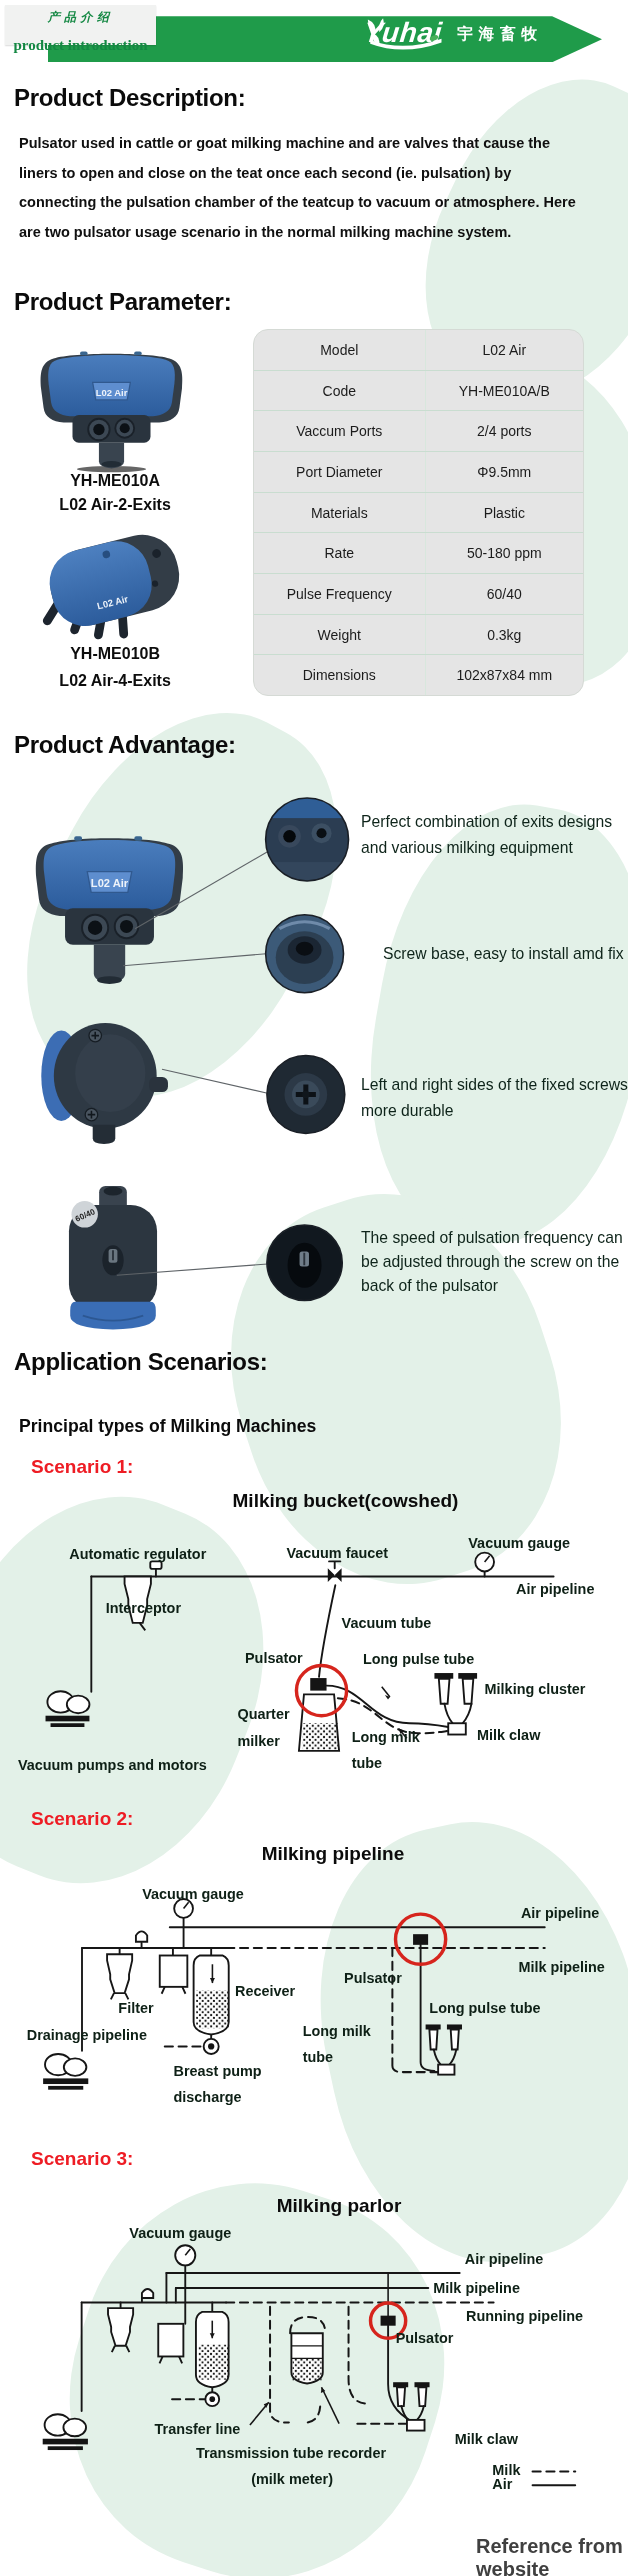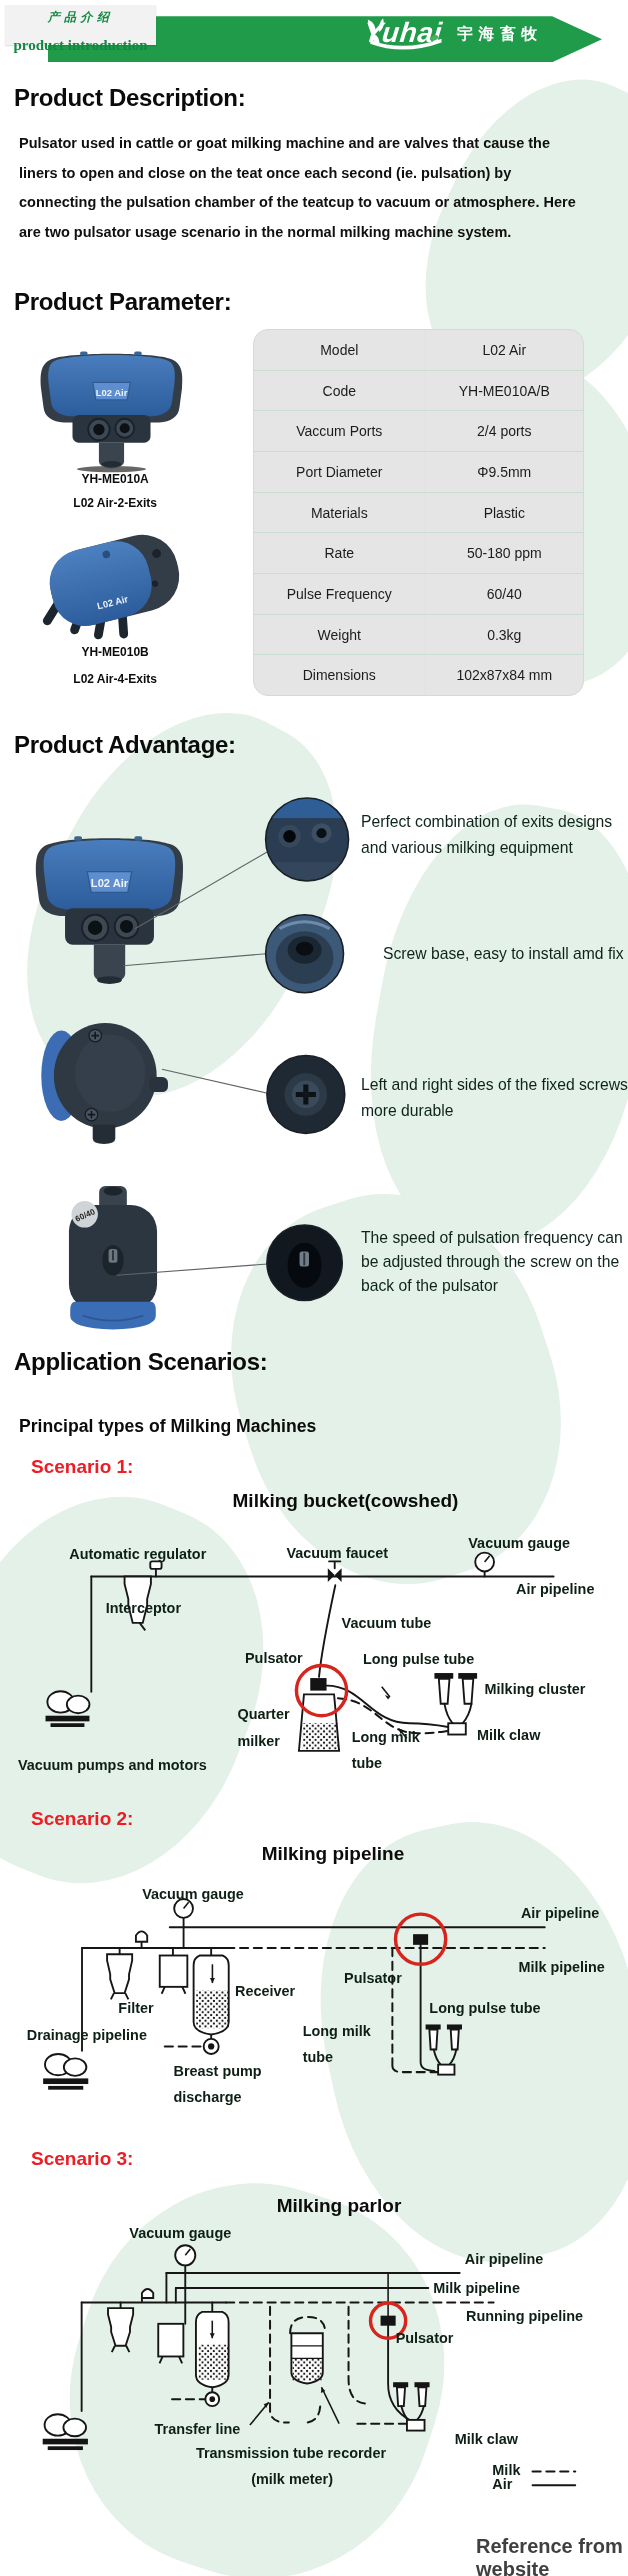--- a/index.html
+++ b/index.html
@@ -14,21 +14,21 @@
   .tag-cn{font-size:12px;font-weight:700;letter-spacing:4.4px;margin-top:4.4px;font-style:italic;}
   .tag-en{font-family:"Liberation Serif",serif;font-size:15px;font-weight:700;margin-top:11px;}
   .logo{position:absolute;left:364px;top:19px;z-index:3;display:flex;align-items:center;color:#fff;}
   .logo-script{font-style:italic;font-weight:700;font-size:28px;letter-spacing:0.6px;line-height:1;
                transform:skewX(-6deg);}
   .logo-cn{font-size:15.7px;font-weight:700;letter-spacing:5.7px;margin-left:8.8px;margin-top:3.8px;}
   
   .h1{position:absolute;font-size:24px;font-weight:700;letter-spacing:-0.3px;color:#0b0b0b;z-index:2;}
   .para{position:absolute;left:19px;top:129px;width:569px;font-size:14.5px;line-height:29.5px;
         font-weight:700;color:#101010;z-index:2;}
-  .caption{position:absolute;left:17.6px;width:195px;text-align:center;font-size:12px;
+  .caption{position:absolute;left:17.6px;width:195px;text-align:center;font-size:16px;
            font-weight:700;color:#0d0d0d;z-index:2;}
   
   .ptable{position:absolute;left:253px;top:329px;width:329px;height:365px;z-index:2;
           background:#e5e5e5;border:1.9px solid #d5dad5;border-radius:15px;overflow:hidden;
           display:flex;flex-direction:column;}
   .prow{flex:1;display:flex;border-top:0.6px solid #c9ddd0;}
   .prow:first-child{border-top:none;}
   .pcell{display:flex;align-items:center;justify-content:center;font-size:14px;color:#1c1c1c;}
   .pcell.k{width:52%;border-right:0.6px solid #d8e7dd;}
   .pcell.v{width:48%;}

